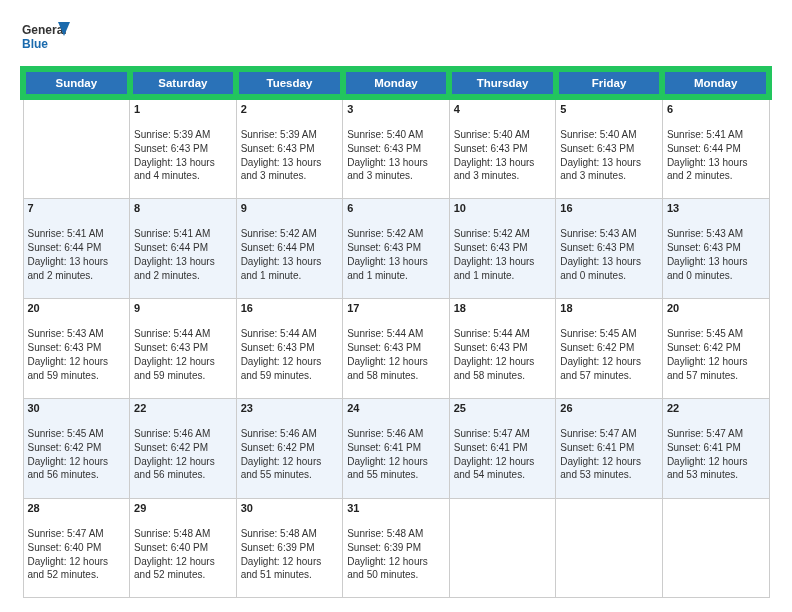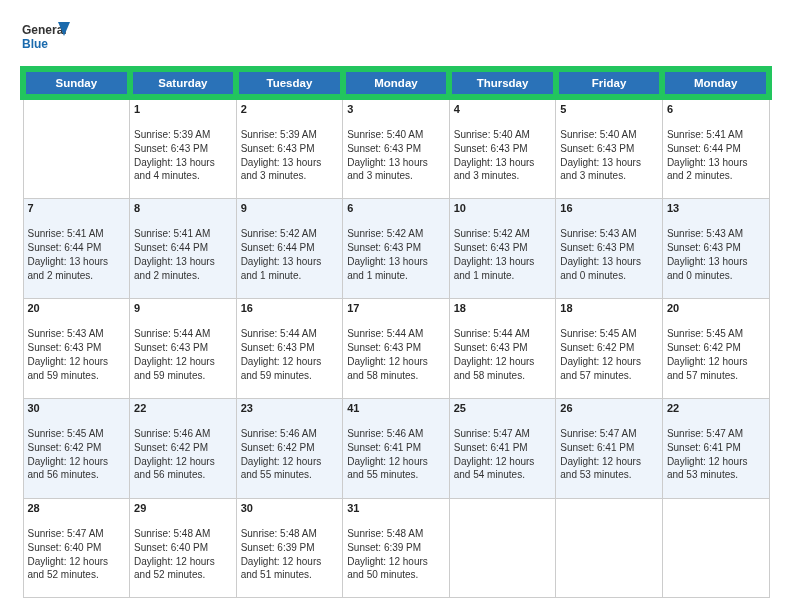--- a/index.html
+++ b/index.html
@@ -215,21 +215,21 @@
           </td>
           <td>
             <span class="day-number">22</span>
             <div class="day-info">Sunrise: 5:46 AM<br>Sunset: 6:42 PM<br>Daylight: 12 hours<br>and 56 minutes.</div>
           </td>
           <td>
             <span class="day-number">23</span>
             <div class="day-info">Sunrise: 5:46 AM<br>Sunset: 6:42 PM<br>Daylight: 12 hours<br>and 55 minutes.</div>
           </td>
           <td>
-            <span class="day-number">41</span>
+            <span class="day-number">24</span>
             <div class="day-info">Sunrise: 5:46 AM<br>Sunset: 6:41 PM<br>Daylight: 12 hours<br>and 55 minutes.</div>
           </td>
           <td>
             <span class="day-number">25</span>
             <div class="day-info">Sunrise: 5:47 AM<br>Sunset: 6:41 PM<br>Daylight: 12 hours<br>and 54 minutes.</div>
           </td>
           <td>
             <span class="day-number">26</span>
             <div class="day-info">Sunrise: 5:47 AM<br>Sunset: 6:41 PM<br>Daylight: 12 hours<br>and 53 minutes.</div>
           </td>

